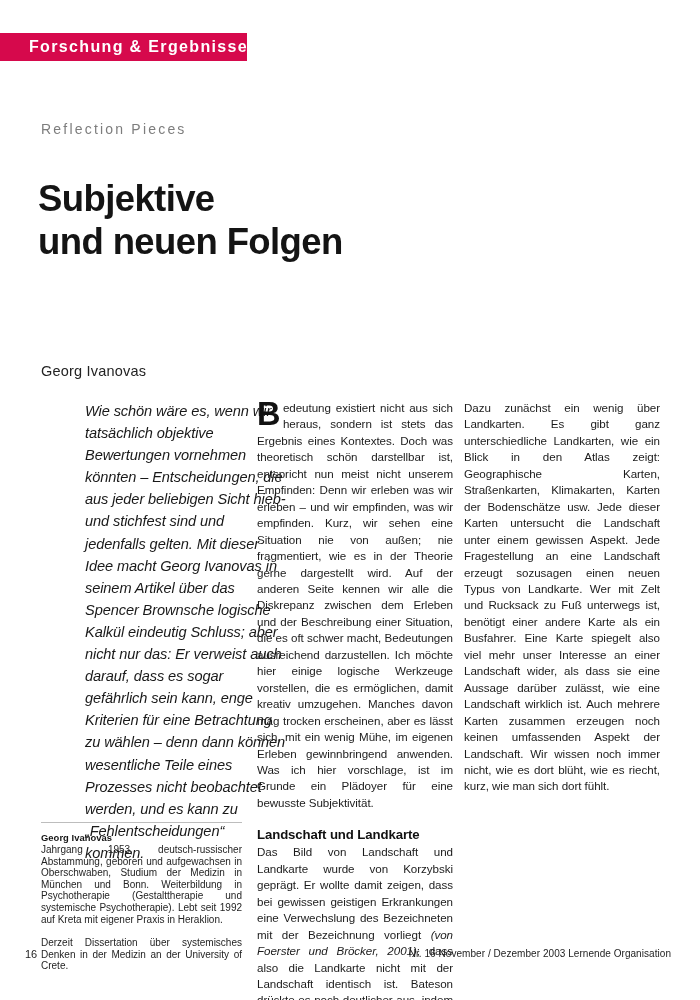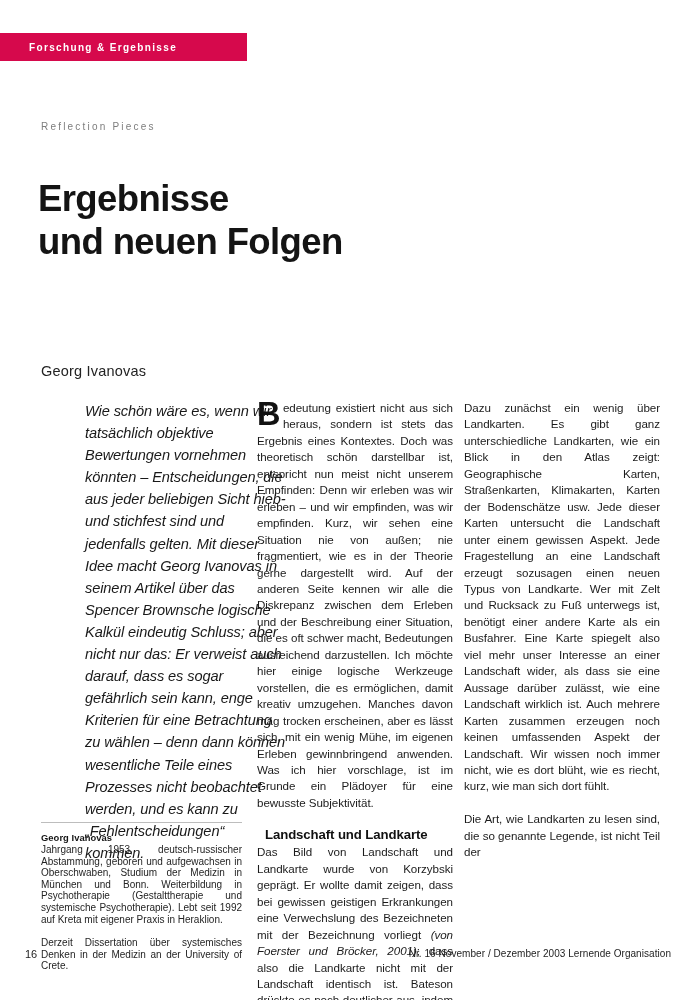--- a/index.html
+++ b/index.html
@@ -29,33 +29,33 @@
     left: 0;
     top: 33px;
     width: 247px;
     height: 28px;
     background: #d6094c;
     display: flex;
     align-items: center;
   }
   .category-banner-label {
     color: #ffffff;
-    font-size: 10px;
+    font-size: 16px;
     font-weight: bold;
     letter-spacing: 1.35px;
     padding-left: 29px;
     white-space: nowrap;
   }
 
   
   .kicker {
     position: absolute;
     left: 41px;
     top: 121px;
-    font-size: 10px;
+    font-size: 14px;
     color: #7d7d7d;
     letter-spacing: 2.2px;
     font-weight: normal;
     white-space: nowrap;
   }
 
   
   .headline {
     position: absolute;
     left: 38px;
@@ -129,21 +129,21 @@
     font-weight: bold;
     padding-right: 2.5px;
     padding-top: 1px;
     color: #111;
   }
 
   .subhead {
     font-size: 13.2px;
     font-weight: bold;
     color: #111;
-    margin: 0 0 2px 8px;
+    margin: 0 0 2px 0;
     letter-spacing: -0.1px;
   }
   .subhead-block { margin-top: 16px; }
 
   
   .bio {
     position: absolute;
     left: 41px;
     top: 822px;
     width: 201px;
@@ -194,42 +194,41 @@
 
 <div class="page">
 
   <div class="category-banner">
     <span class="category-banner-label">Forschung &amp; Ergebnisse</span>
   </div>
 
   <div class="kicker">Reflection Pieces</div>
 
   <h1 class="headline">
-    <span class="headline-line">Ergebnisse</span>
+    <span class="headline-line">Subjektive</span>
     <span class="headline-line">und neuen Folgen</span>
   </h1>
 
   <div class="byline">Georg Ivanovas</div>
 
   <div class="col col-lead">
     <p class="lead-text">Wie schön wäre es, wenn wir tatsächlich objektive Bewertungen vornehmen könnten – Entscheidungen, die aus jeder beliebigen Sicht hieb- und stichfest sind und jedenfalls gelten. Mit dieser Idee macht Georg Ivanovas in seinem Artikel über das Spencer Brownsche logische Kalkül eindeutig Schluss; aber nicht nur das: Er verweist auch darauf, dass es sogar gefährlich sein kann, enge Kriterien für eine Betrachtung zu wählen – denn dann können wesentliche Teile eines Prozesses nicht beobachtet werden, und es kann zu „Fehlentscheidungen“ kommen.</p>
   </div>
 
   <div class="col col-mid">
     <p class="body-text dropcap-para">Bedeutung existiert nicht aus sich heraus, sondern ist stets das Ergebnis eines Kontextes. Doch was theoretisch schön darstellbar ist, entspricht nun meist nicht unserem Empfinden: Denn wir erleben was wir erleben – und wir empfinden, was wir empfinden. Kurz, wir sehen eine Situation nie von außen; nie fragmentiert, wie es in der Theorie gerne dargestellt wird. Auf der anderen Seite kennen wir alle die Diskrepanz zwischen dem Erleben und der Beschreibung einer Situation, die es oft schwer macht, Bedeutungen ausreichend darzustellen. Ich möchte hier einige logische Werkzeuge vorstellen, die es ermöglichen, damit kreativ umzugehen. Manches davon mag trocken erscheinen, aber es lässt sich, mit ein wenig Mühe, im eigenen Erleben gewinnbringend anwenden. Was ich hier vorschlage, ist im Grunde ein Plädoyer für eine bewusste Subjektivität.</p>
 
     <div class="subhead-block">
       <h2 class="subhead">Landschaft und Landkarte</h2>
       <p class="body-text"><span>Das Bild von Landschaft und Landkarte wurde von Korzybski geprägt. Er wollte damit zeigen, dass bei gewissen geistigen Erkrankungen eine Verwechslung des Bezeichneten mit der Bezeichnung vorliegt </span><span class="cite">(von Foerster und Bröcker, 2001)</span><span>; dass also die Landkarte nicht mit der Landschaft identisch ist. Bateson drückte es noch deutlicher aus, indem er sagte, dass wir im Restaurant aufpassen müssen, nicht die Speisekarte aufzuessen, nur weil da all die schönen Gerichte draufstehen. In der Tat ist die Gefahr groß zu glauben, dass die Welt so sei, wie wir sie sehen, oder besser, wie sie uns von der Nachbarin oder Fachleuten beschrieben wird.</span></p>
     </div>
   </div>
 
   <div class="col col-right">
     <p class="body-text">Dazu zunächst ein wenig über Landkarten. Es gibt ganz unterschiedliche Landkarten, wie ein Blick in den Atlas zeigt: Geographische Karten, Straßenkarten, Klimakarten, Karten der Bodenschätze usw. Jede dieser Karten untersucht die Landschaft unter einem gewissen Aspekt. Jede Fragestellung an eine Landschaft erzeugt sozusagen einen neuen Typus von Landkarte. Wer mit Zelt und Rucksack zu Fuß unterwegs ist, benötigt einer andere Karte als ein Busfahrer. Eine Karte spiegelt also viel mehr unser Interesse an einer Landschaft wider, als dass sie eine Aussage darüber zulässt, wie eine Landschaft wirklich ist. Auch mehrere Karten zusammen erzeugen noch keinen umfassenden Aspekt der Landschaft. Wir wissen noch immer nicht, wie es dort blüht, wie es riecht, kurz, wie man sich dort fühlt.</p>
-    <p class="body-text">Die Art, wie Landkarten zu lesen sind, die so genannte Legende, ist nicht Teil der</p>
   </div>
 
   <div class="bio">
     <div class="bio-rule"></div>
     <div class="bio-name">Georg Ivanovas</div>
     <p class="bio-text">Jahrgang 1953, deutsch-russischer Abstammung, geboren und aufgewachsen in Oberschwaben, Studium der Medizin in München und Bonn. Weiterbildung in Psychotherapie (Gestalttherapie und systemische Psychotherapie). Lebt seit 1992 auf Kreta mit eigener Praxis in Heraklion.</p>
     <p class="bio-text">Derzeit Dissertation über systemisches Denken in der Medizin an der University of Crete.</p>
   </div>
 
   <div class="footer-page-number">16</div>

